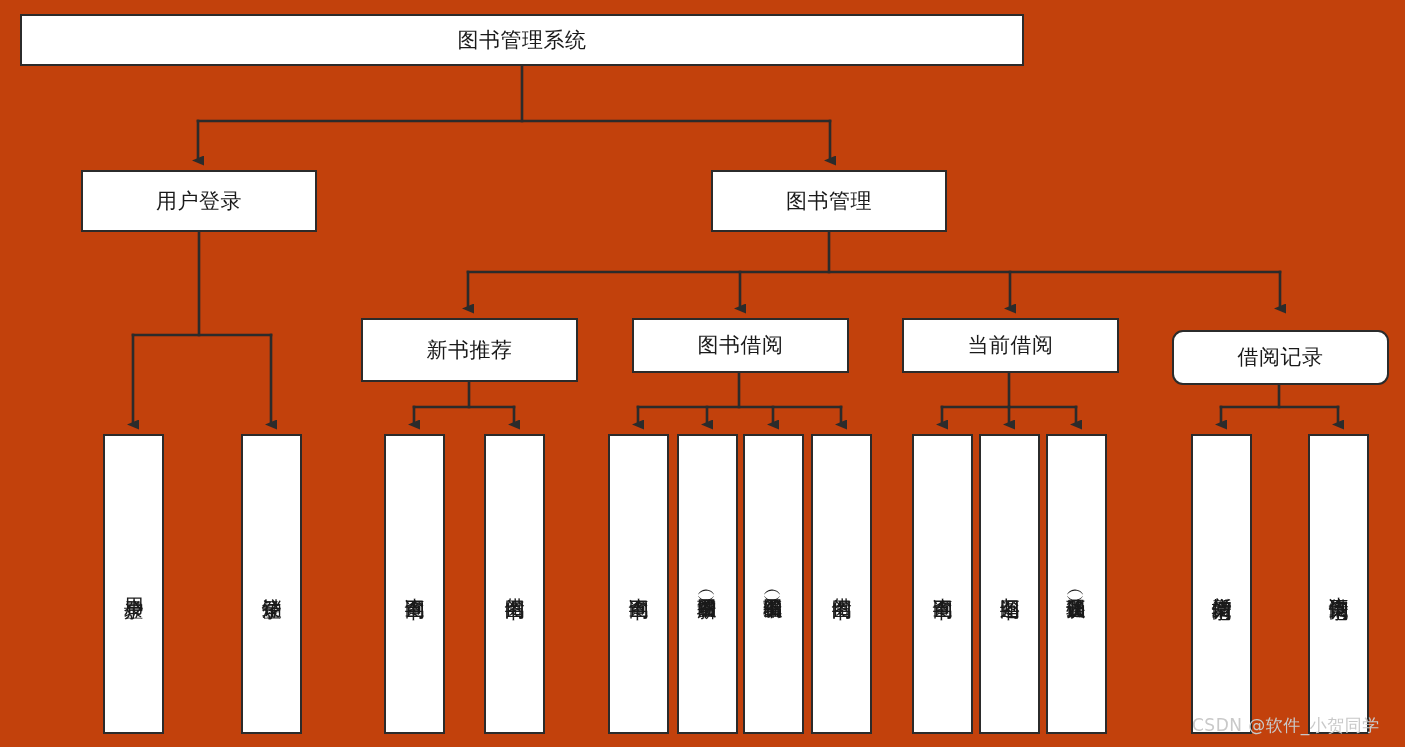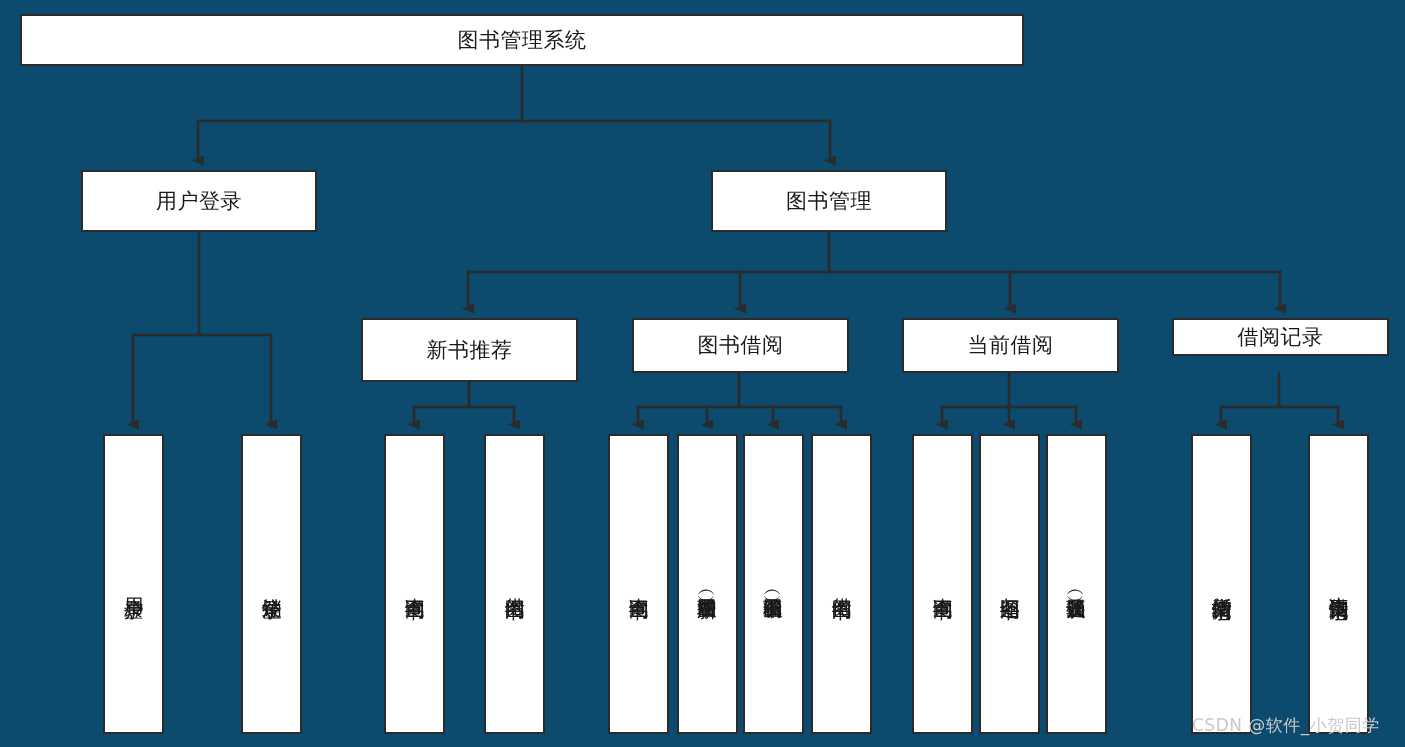--- a/index.html
+++ b/index.html
@@ -10,21 +10,21 @@
   body {
     width: 1405px;
     height: 747px;
     font-family: "DejaVu Sans", "Liberation Sans", sans-serif;
     overflow: hidden;
   }
   #diagram-root {
     position: relative;
     width: 1405px;
     height: 747px;
-    background: #0c4a6e;
+    background: #c2410c;
   }
   svg.diagram-canvas {
     position: absolute;
     left: 0;
     top: 0;
     width: 1405px;
     height: 747px;
   }
   .node-box {
     position: absolute;
@@ -144,21 +144,21 @@
 
   <div class="node-box" style="left:361px;top:318px;width:217px;height:64px;">
     <span class="node-label">新书推荐</span>
   </div>
   <div class="node-box" style="left:902px;top:318px;width:217px;height:55px;">
     <span class="node-label">当前借阅</span>
   </div>
   <div class="node-box" style="left:632px;top:318px;width:217px;height:55px;">
     <span class="node-label">图书借阅</span>
   </div>
-  <div class="node-box" style="left:1172px;top:318px;width:217px;height:38px;">
+  <div class="node-box" style="left:1172px;top:330px;width:217px;height:55px;border-radius:11px;">
     <span class="node-label">借阅记录</span>
   </div>
 
   <div class="leaf-box" style="left:103px;top:434px;width:61px;height:300px;">
     <span class="node-label">用户登录</span>
   </div>
   <div class="leaf-box" style="left:241px;top:434px;width:61px;height:300px;">
     <span class="node-label">注销登录</span>
   </div>
 

